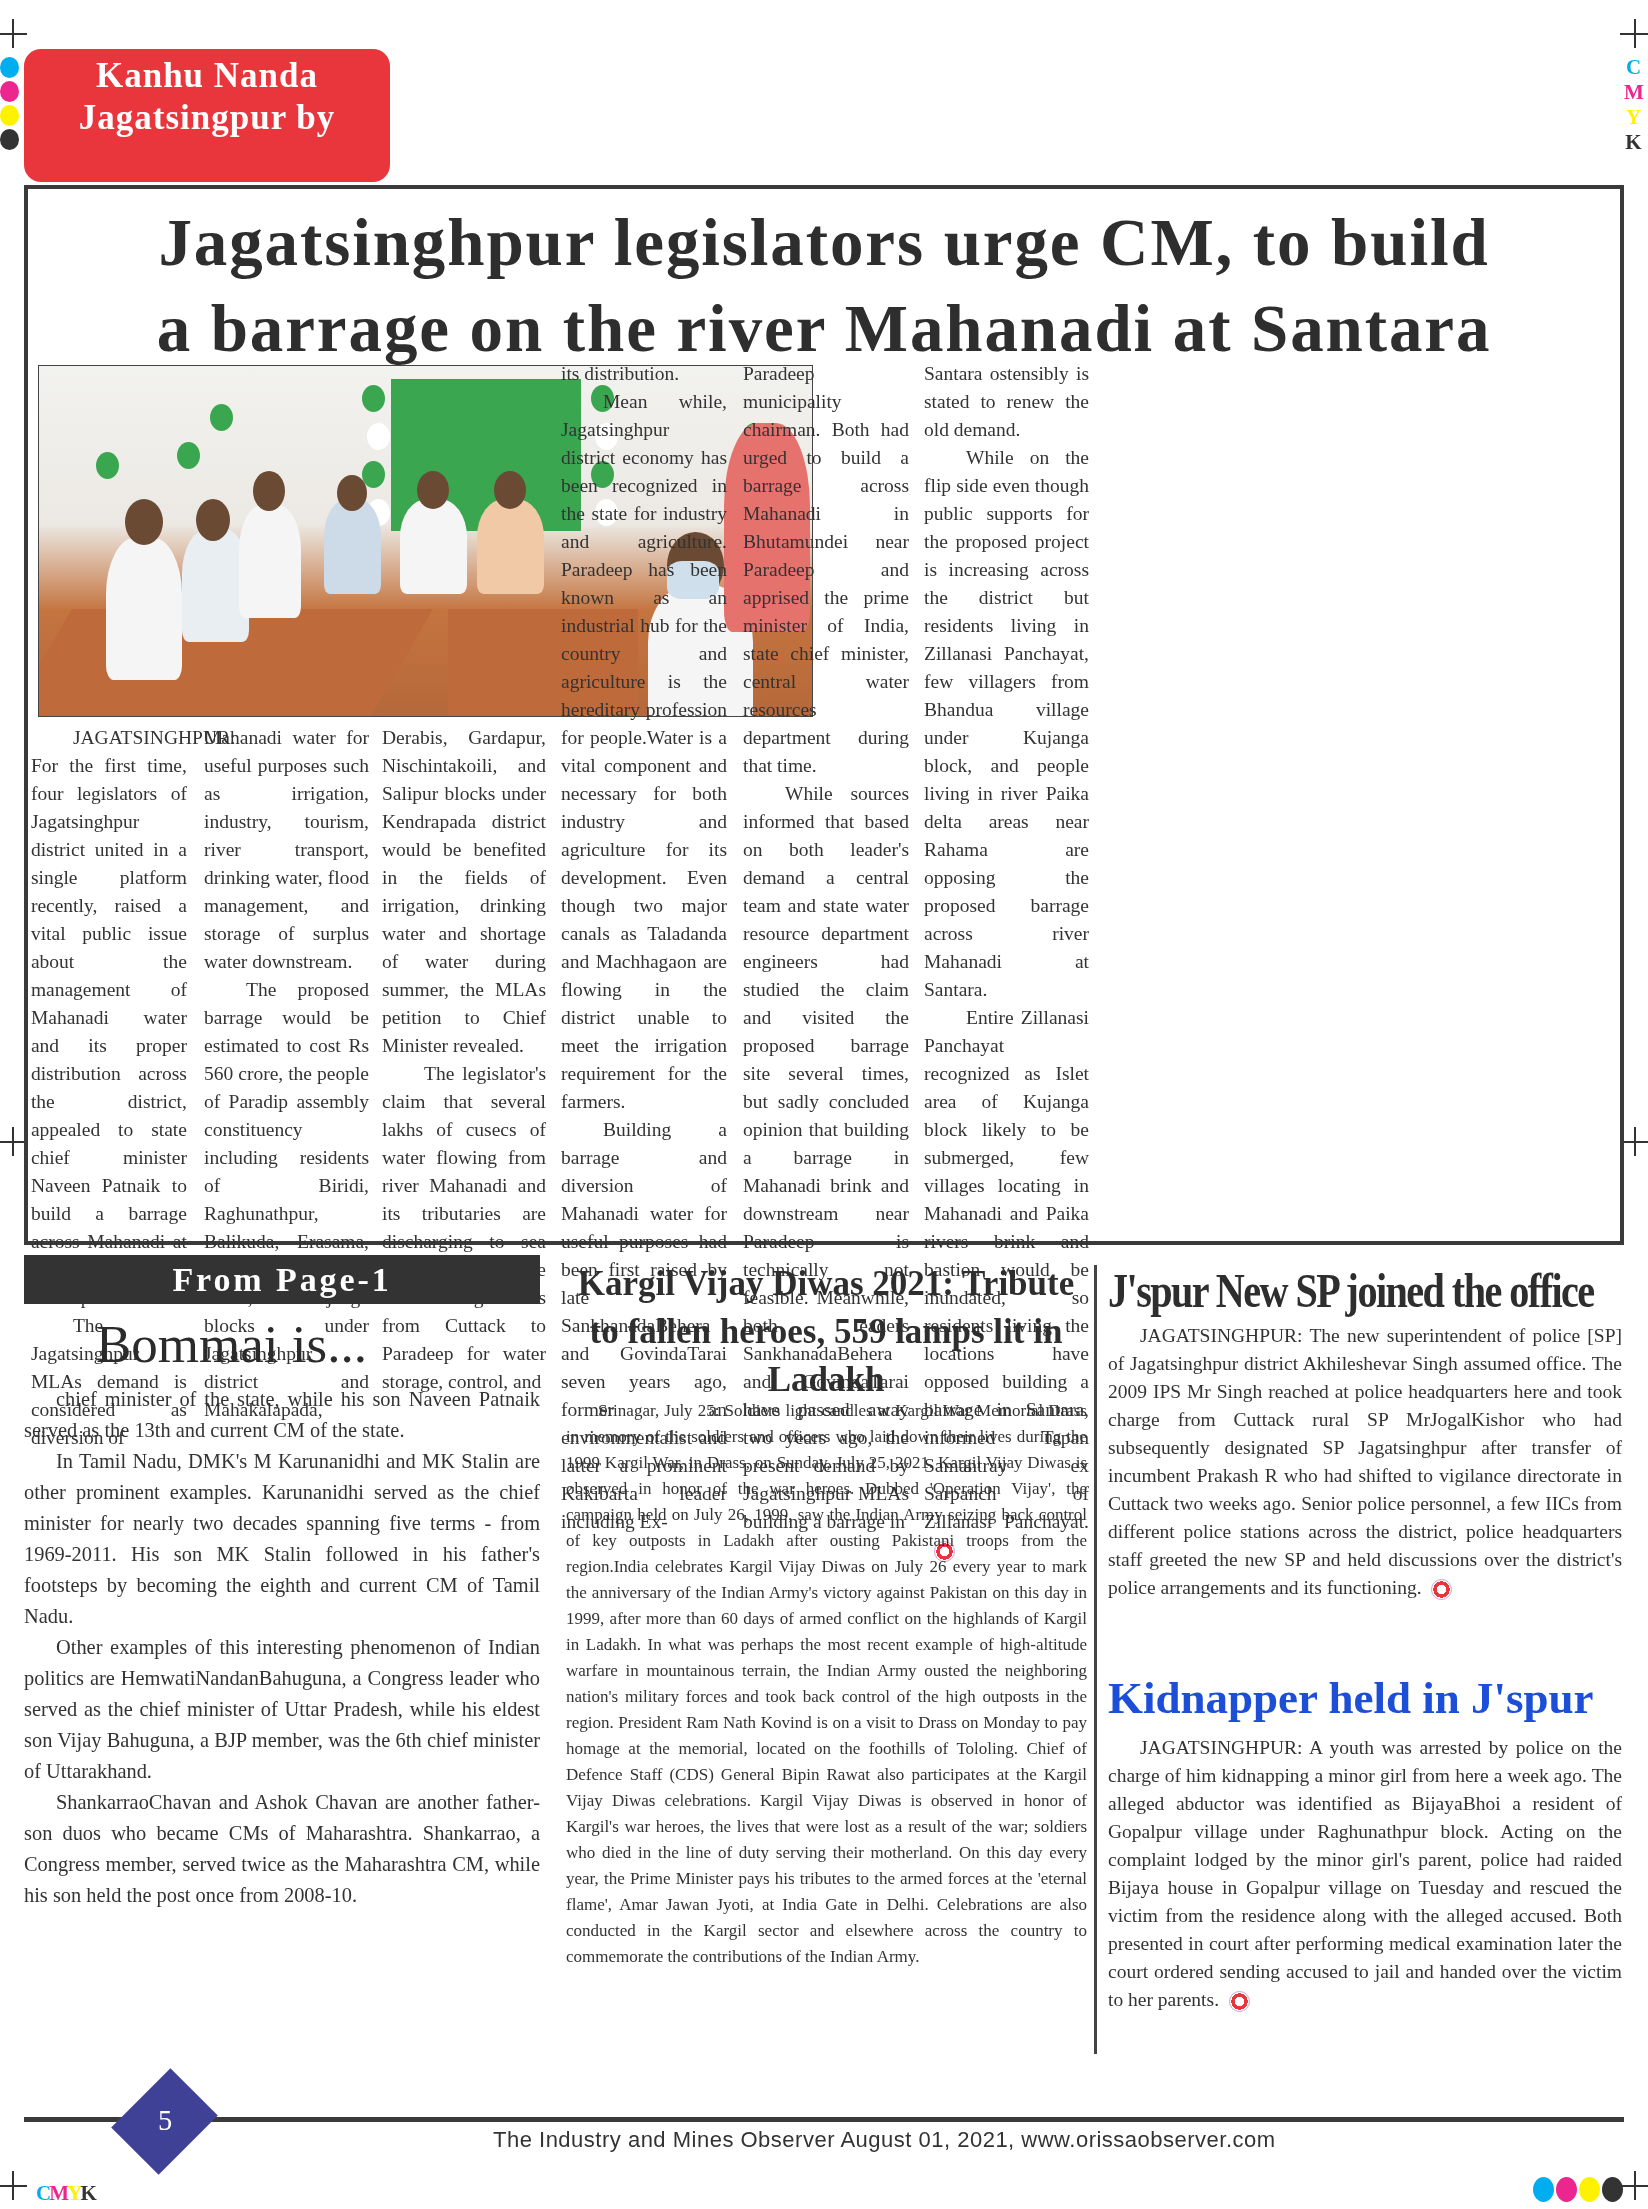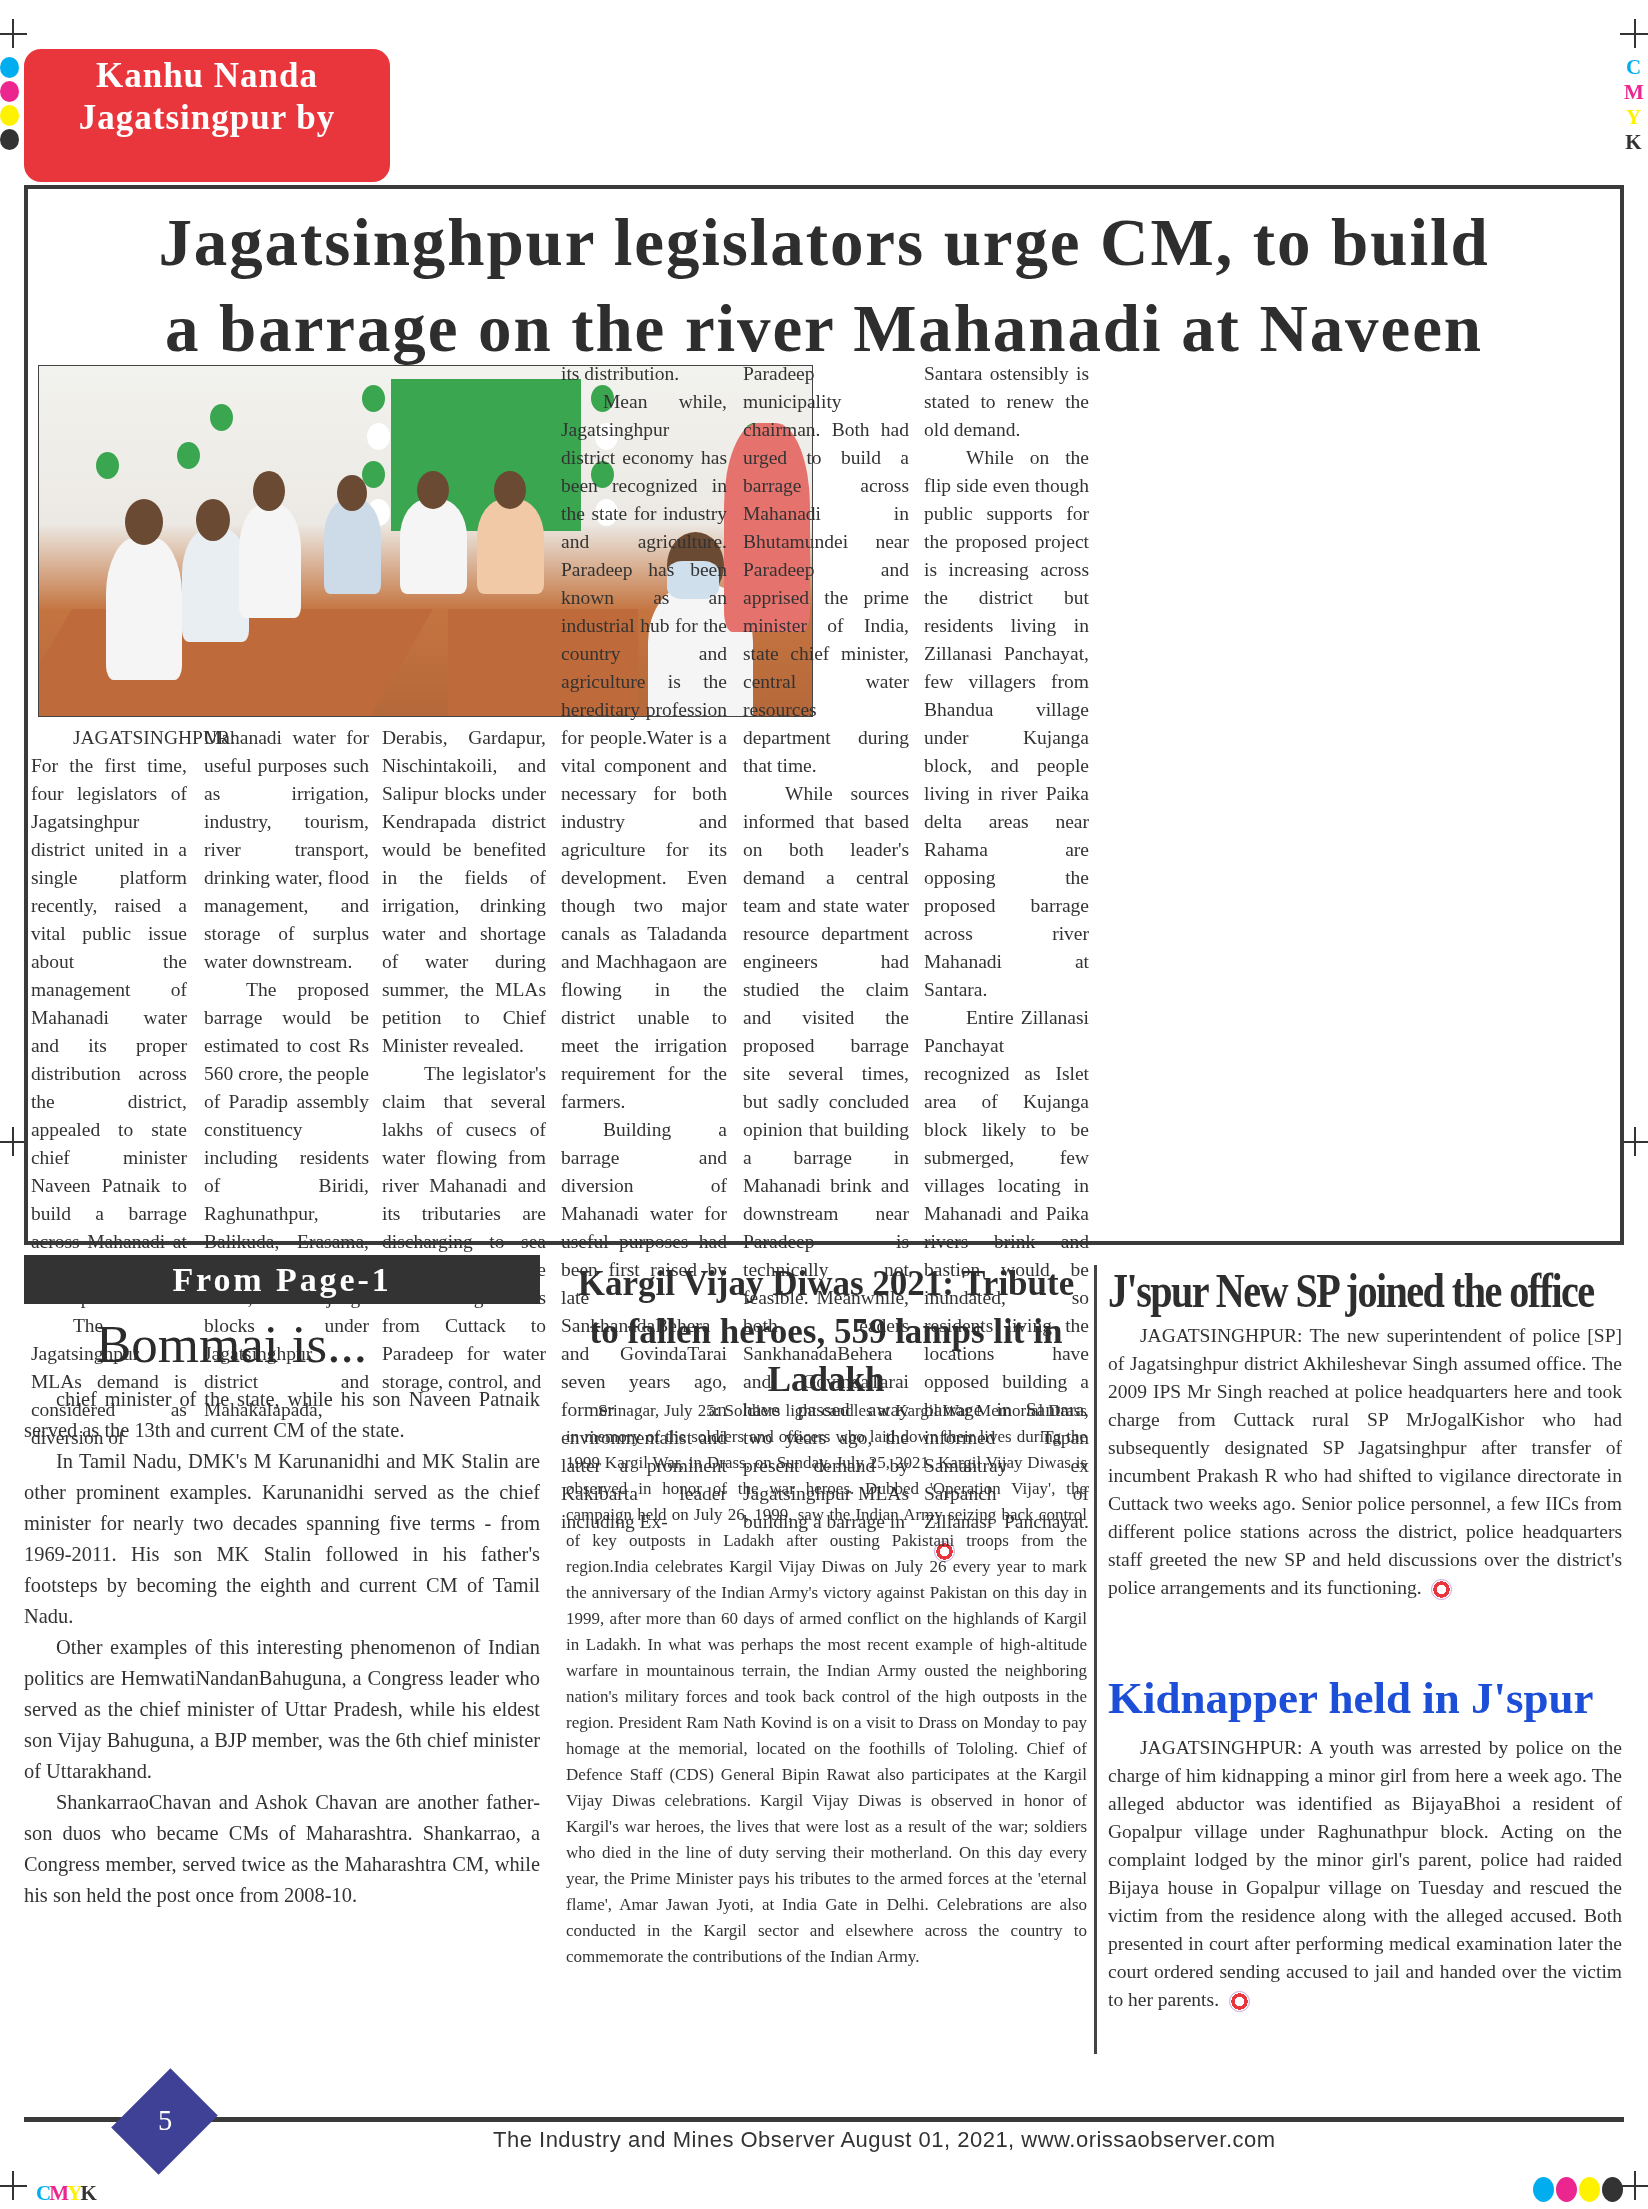--- a/index.html
+++ b/index.html
@@ -86,21 +86,21 @@
 </div>
 
 <div class="kicker">
   <div>Kanhu Nanda</div>
   <div>Jagatsingpur by</div>
 </div>
 
 <div class="main-box">
   <div class="headline">
     <div>Jagatsinghpur legislators urge CM, to build</div>
-    <div>a barrage on the river Mahanadi at Naveen</div>
+    <div>a barrage on the river Mahanadi at Santara</div>
   </div>
 
   <div class="photo" title="Legislators and officials seated at a conference table in a hall decorated with green and white balloons">
     <div class="banner"></div>
     <div class="balloon" style="left:323px;top:19px;background:#3aa650"></div>
     <div class="balloon" style="left:328px;top:57px;background:#fff"></div>
     <div class="balloon" style="left:323px;top:95px;background:#3aa650"></div>
     <div class="balloon" style="left:328px;top:133px;background:#fff"></div>
     <div class="balloon" style="left:552px;top:19px;background:#3aa650"></div>
     <div class="balloon" style="left:556px;top:57px;background:#fff"></div>

